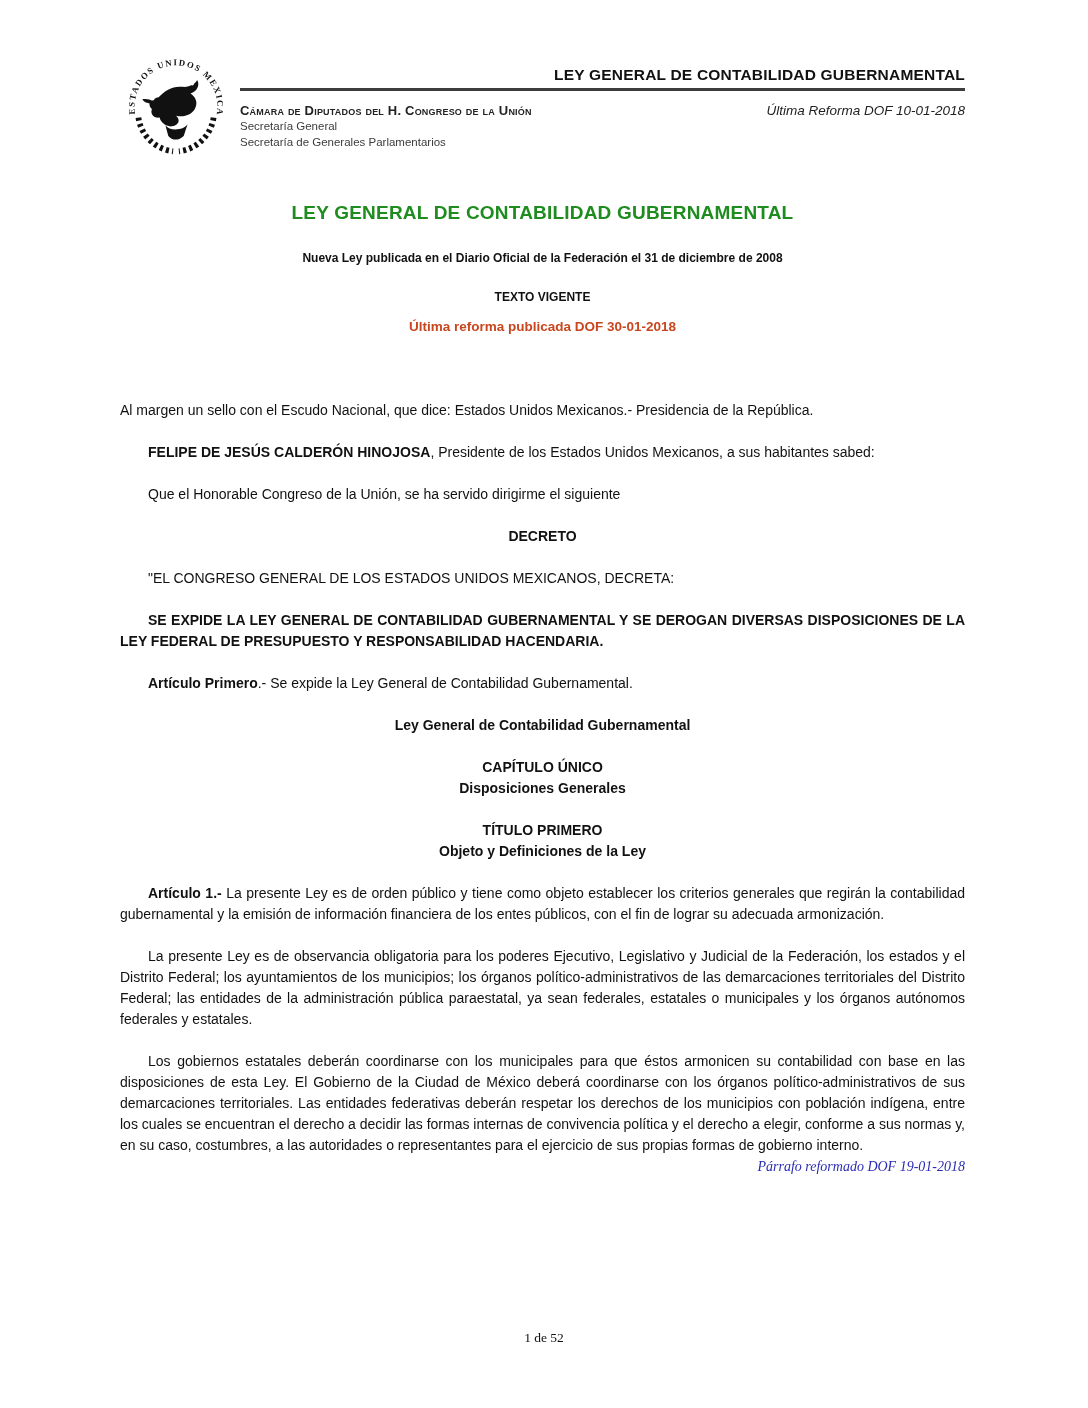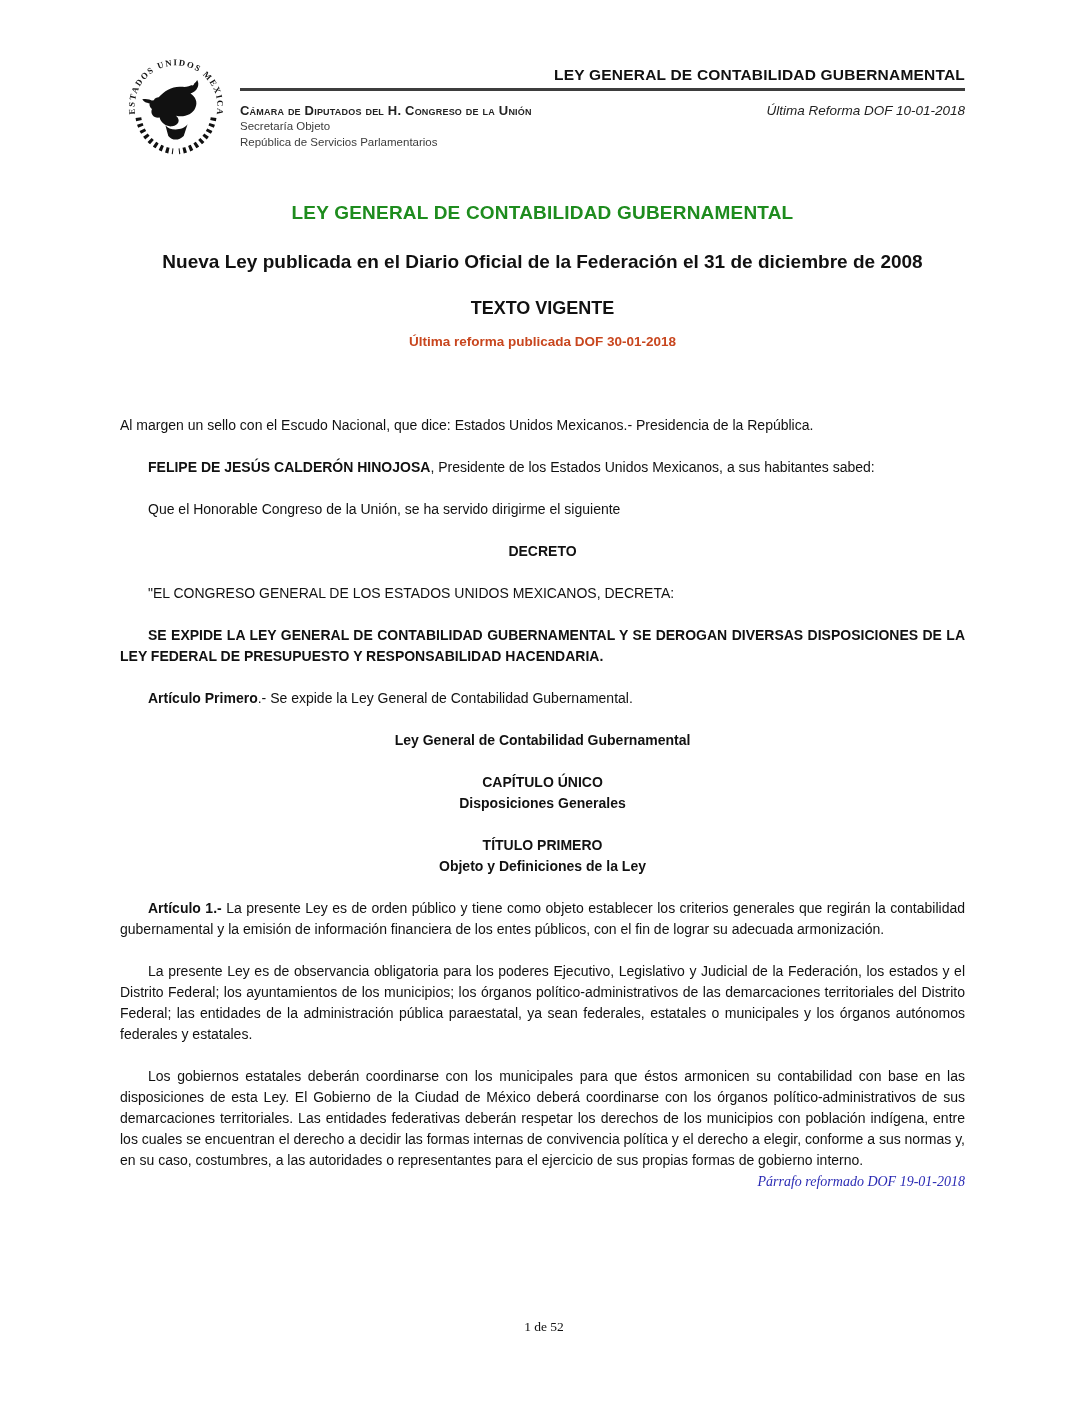--- a/index.html
+++ b/index.html
@@ -35,22 +35,22 @@
     font-size: 13px;
     letter-spacing: 0.2px;
     color: #222;
   }
   .reform-note { font-style: italic; font-size: 13.5px; color: #222; }
   .secretariat { font-size: 11.5px; color: #3c3c3c; line-height: 1.4; }
 
   
   .title-block { text-align: center; margin-top: 42px; }
   .main-title { color: #1e8c1e; font-size: 19px; font-weight: bold; letter-spacing: 0.2px; }
-  .publication { margin-top: 27px; font-weight: bold; font-size: 19px; }
-  .status-line { margin-top: 25px; font-weight: bold; font-size: 18px; }
+  .publication { margin-top: 27px; font-weight: bold; font-size: 12px; }
+  .status-line { margin-top: 25px; font-weight: bold; font-size: 12px; }
   .reform-line { color: #c8461e; font-weight: bold; font-size: 13.5px; margin-top: 15px; }
 
   
   .body-text { margin-top: 66px; font-size: 14px; line-height: 21px; }
   .p { text-align: justify; margin-bottom: 21px; }
   .indent { text-indent: 28px; }
   .bold { font-weight: bold; }
   .center-h { text-align: center; font-weight: bold; margin-bottom: 21px; }
   .center-h div { text-indent: 0; }
   .annotation {
@@ -59,21 +59,21 @@
     font-style: italic;
     font-size: 14px;
     color: #2b2bb4;
     margin-bottom: 16px;
   }
 
   
   .footer {
     position: absolute;
     left: 0; right: 0;
-    bottom: 73px;
+    bottom: 62px;
     text-align: center;
     font-family: "Liberation Serif", serif;
     font-size: 13.5px;
     color: #111;
   }
 </style>
 </head>
 <body>
 
 <div class="page">
@@ -99,22 +99,22 @@
             <circle cx="72" cy="31" r="1.6" fill="#fff"></circle>
           </g>
         </svg>
       </div>
       <div class="header-right">
         <div class="header-law-title">LEY GENERAL DE CONTABILIDAD GUBERNAMENTAL</div>
         <div class="header-row">
           <div class="chamber">Cámara de Diputados del H. Congreso de la Unión</div>
           <div class="reform-note">Última Reforma DOF 10-01-2018</div>
         </div>
-        <div class="secretariat">Secretaría Objeto</div>
-        <div class="secretariat">República de Servicios Parlamentarios</div>
+        <div class="secretariat">Secretaría General</div>
+        <div class="secretariat">Secretaría de Generales Parlamentarios</div>
       </div>
     </div>
 
     <div class="title-block">
       <div class="main-title">LEY GENERAL DE CONTABILIDAD GUBERNAMENTAL</div>
       <div class="publication">Nueva Ley publicada en el Diario Oficial de la Federación el 31 de diciembre de 2008</div>
       <div class="status-line">TEXTO VIGENTE</div>
       <div class="reform-line">Última reforma publicada DOF 30-01-2018</div>
     </div>
 

